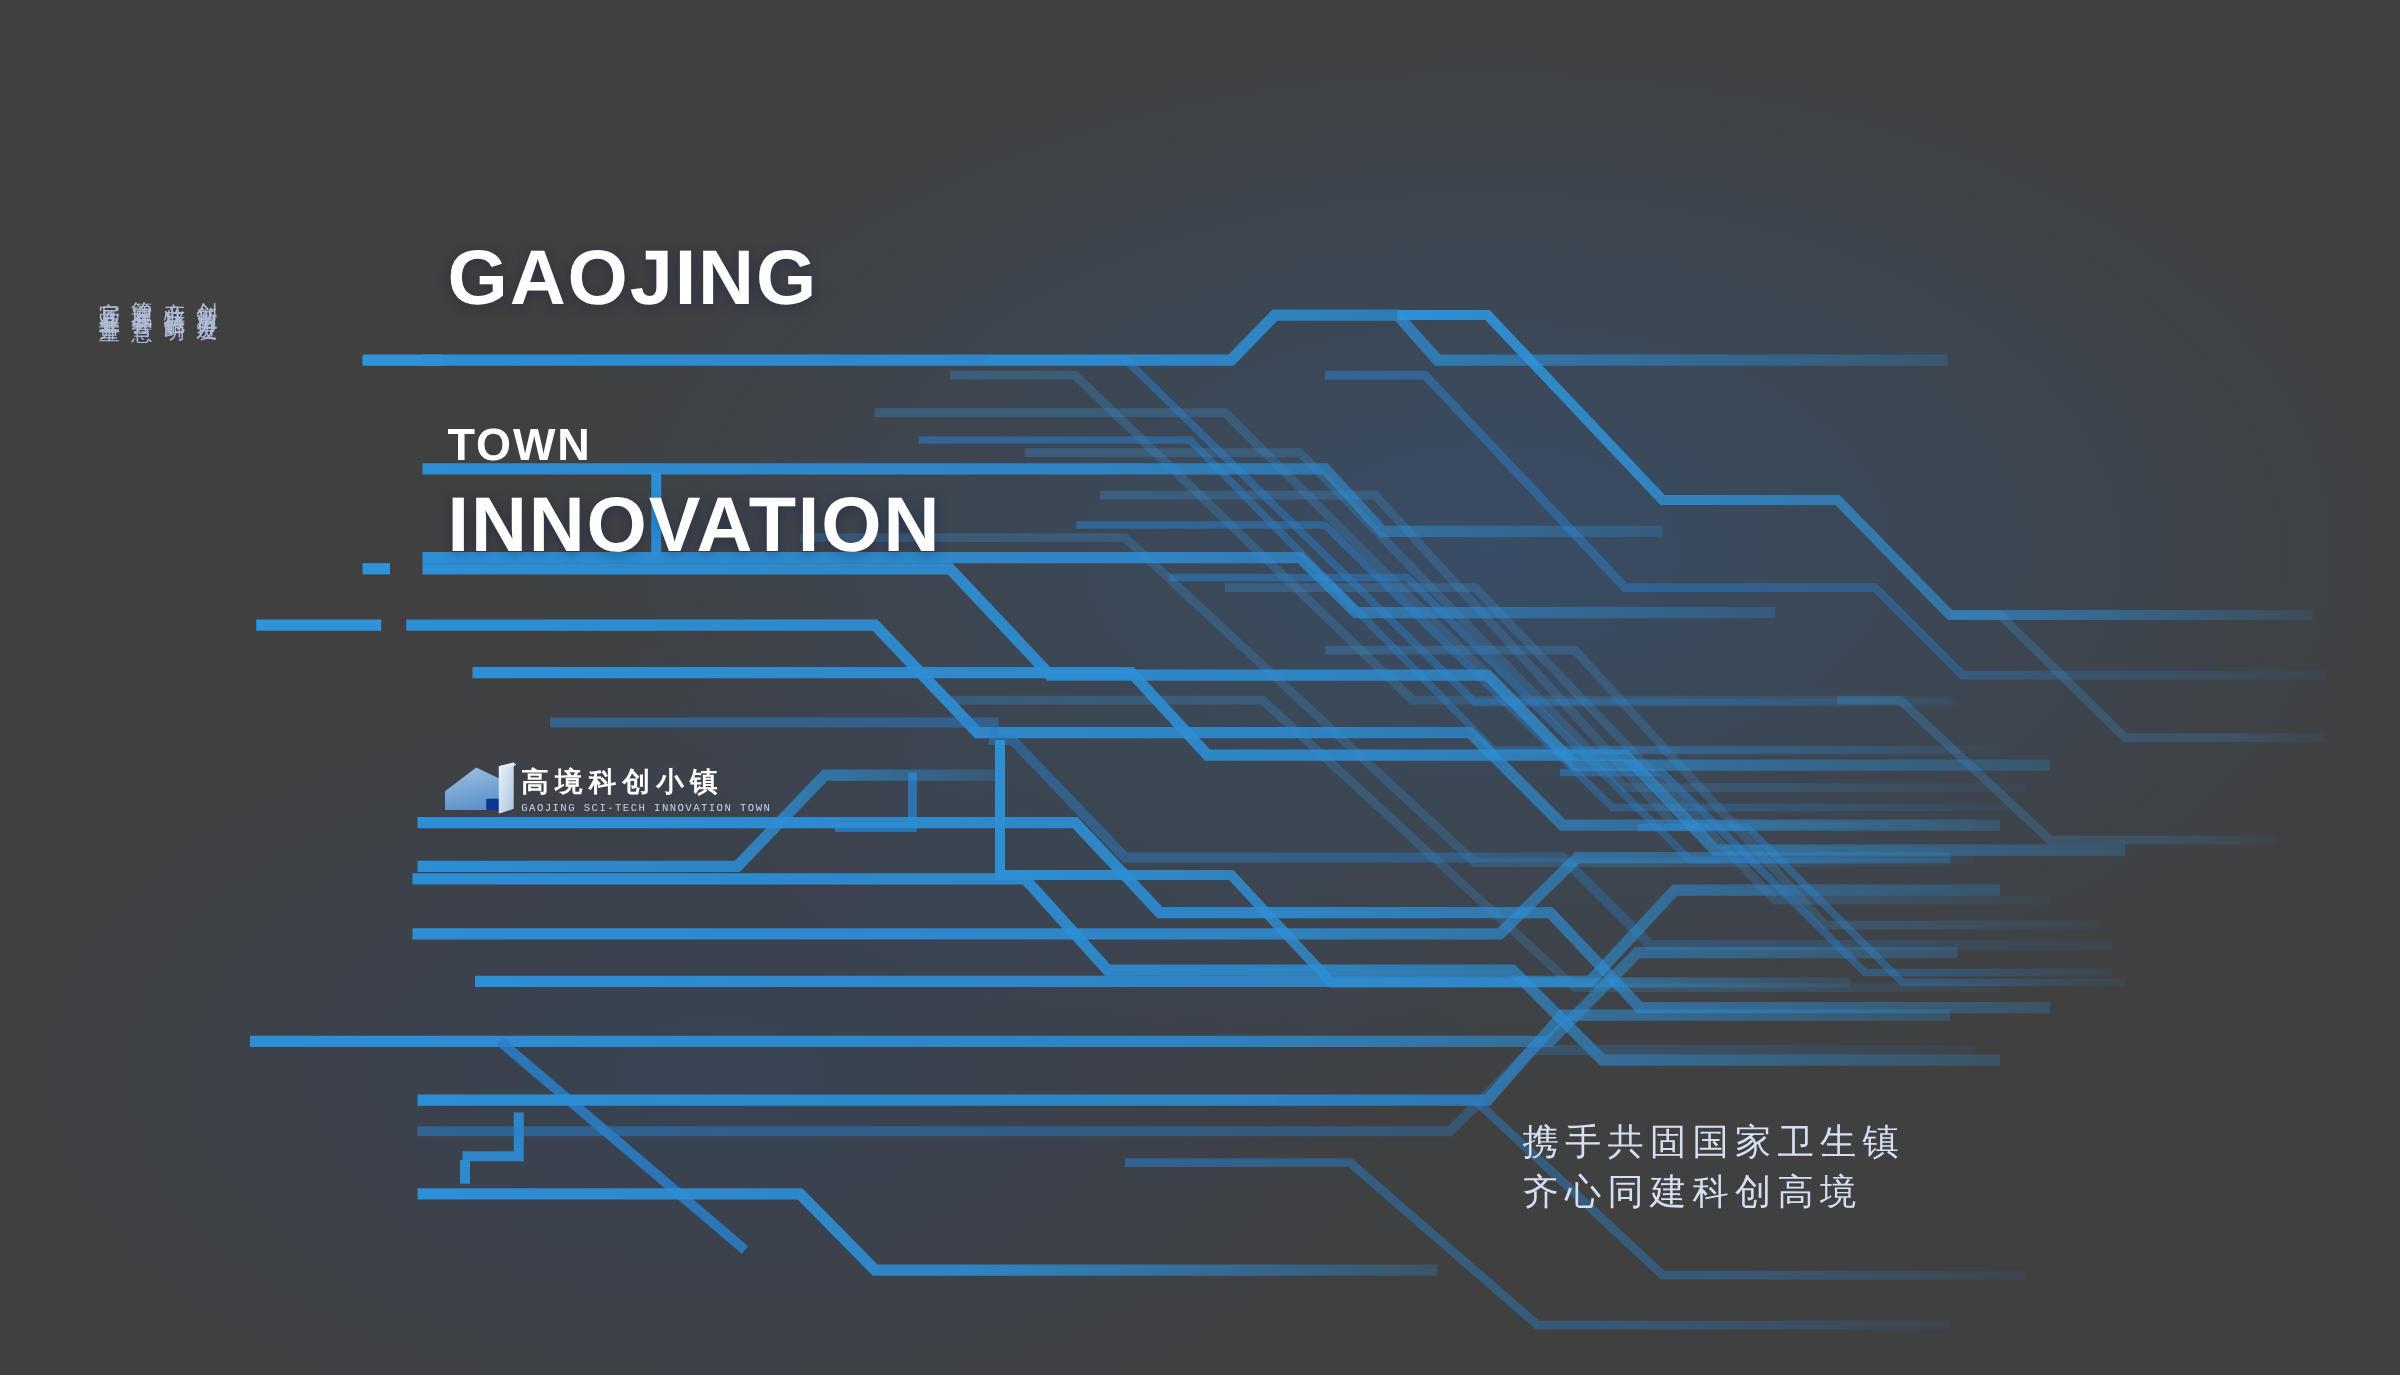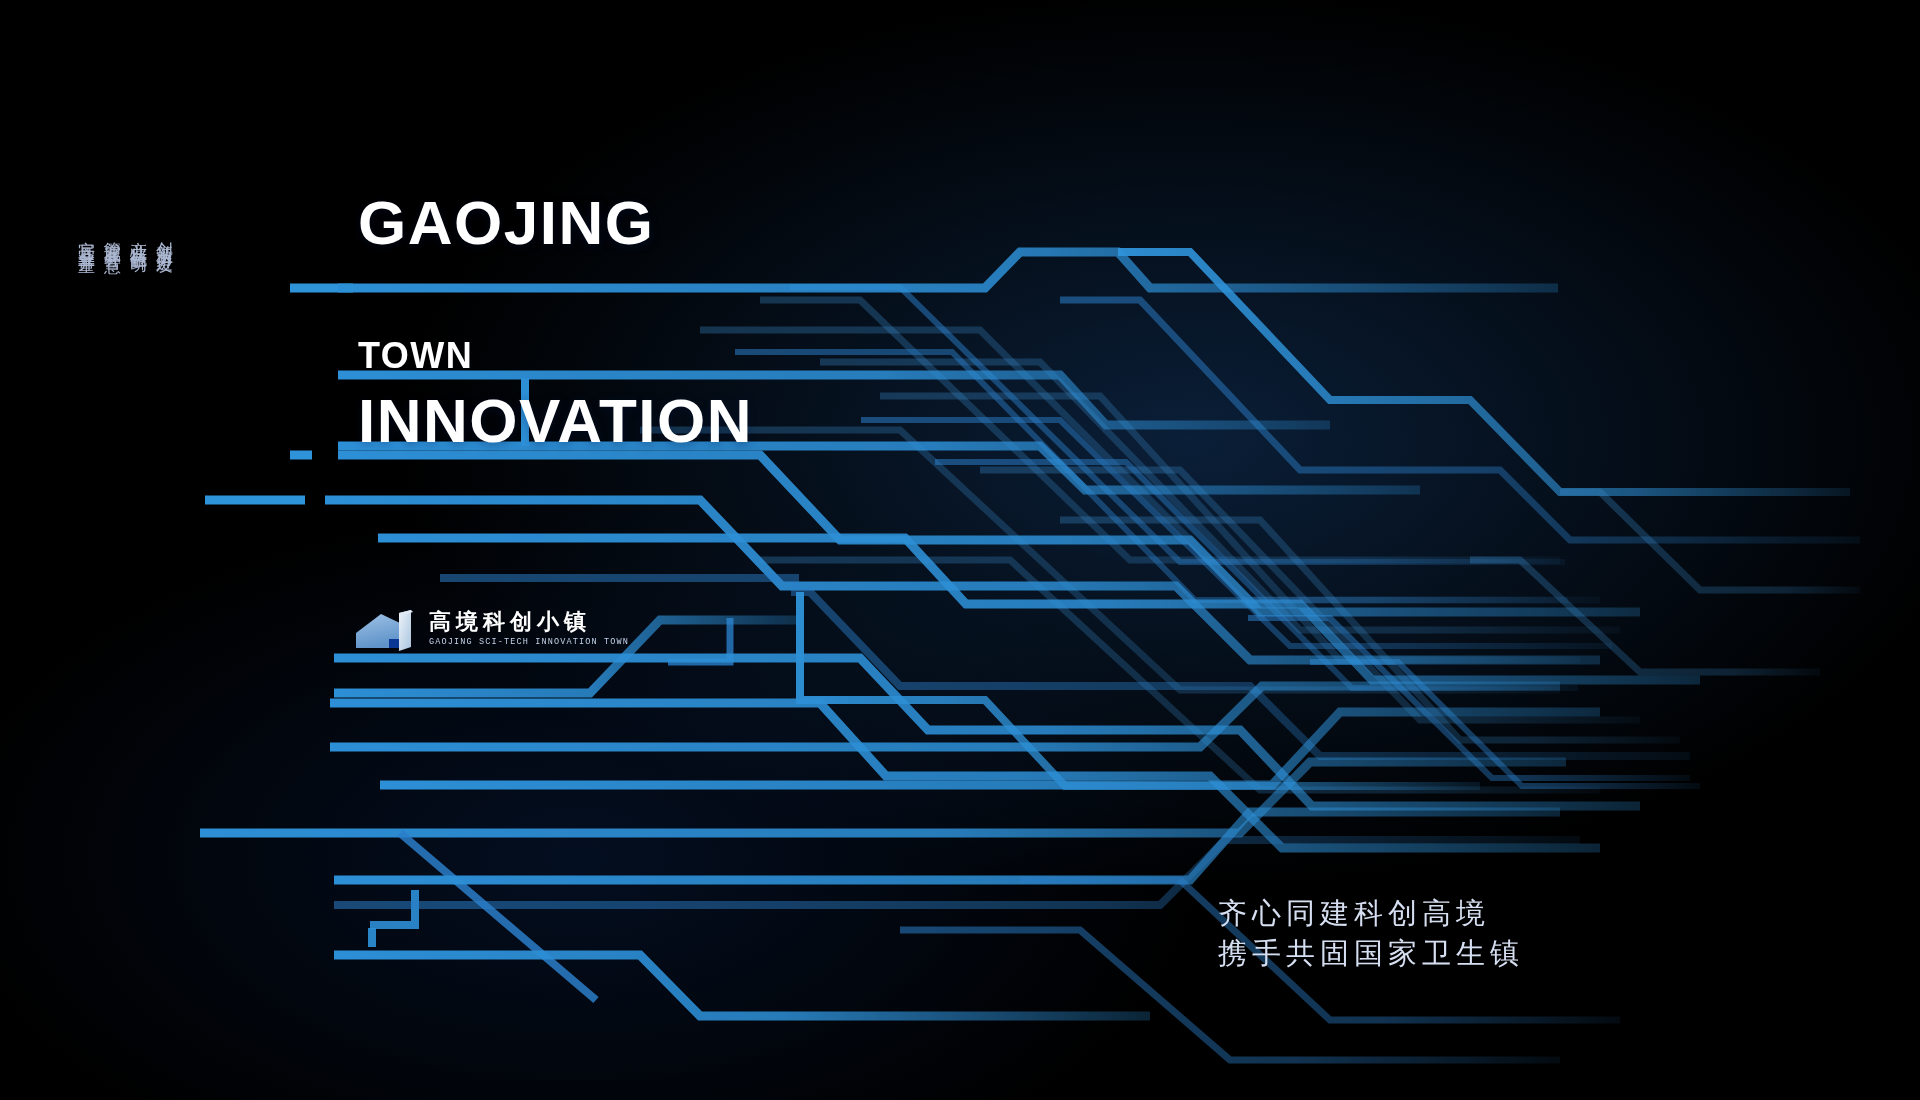--- a/index.html
+++ b/index.html
@@ -1,21 +1,21 @@
 <!DOCTYPE html>
 <html><head>
 <meta charset="utf-8">
 <title>Gaojing Sci-Tech Innovation Town Poster</title>
 <style>
   html,body{margin:0;padding:0;background:#07255f;}
   #stage{
     position:relative;
     width:1920px;height:1100px;
     overflow:hidden;
-    background:#000000;
+    background:#404040;
     font-family:"Liberation Sans","DejaVu Sans",sans-serif;
     -webkit-font-smoothing:antialiased;
   }
   
   #glow{
     position:absolute;inset:0;
     background:
       radial-gradient(1100px 620px at 62% 40%, rgba(36,110,200,.28) 0%, rgba(36,110,200,.10) 45%, rgba(10,54,148,0) 72%),
       radial-gradient(900px 500px at 30% 78%, rgba(20,80,180,.18) 0%, rgba(10,54,148,0) 70%);
     pointer-events:none;
@@ -62,21 +62,21 @@
     letter-spacing:3px;
     line-height:1;
     font-family:"DejaVu Sans","Liberation Sans",sans-serif;
     opacity:.93;
   }
 
   
   .logo{
     position:absolute;
     left:355px;top:607px;
-    display:flex;align-items:center;gap:12px;
+    display:flex;align-items:flex-end;
   }
   .logo-mark{width:62px;height:44px;flex:none;}
   .logo-text{display:flex;flex-direction:column;line-height:1;}
   .logo-cn{
     color:#ffffff;font-size:22px;font-weight:700;letter-spacing:5px;
     font-family:"DejaVu Sans","Liberation Sans",sans-serif;
   }
   .logo-en{
     color:#c5d3ea;font-size:8.5px;letter-spacing:1.15px;margin-top:5px;
     font-family:Liberation Mono, monospace;
@@ -244,17 +244,17 @@
         <path d="M44,6 L56,3 L58,5 L46,9 Z" fill="#dfeaf6"></path>
       </svg>
     </span>
     <span class="logo-text">
       <span class="logo-cn">高境科创小镇</span>
       <span class="logo-en">GAOJING SCI-TECH INNOVATION TOWN</span>
     </span>
   </div>
 
   <div class="bslogan">
+    <span>携手共固国家卫生镇</span>
     <span>齐心同建科创高境</span>
-    <span>携手共固国家卫生镇</span>
   </div>
 
 </div>
 
 </body></html>

